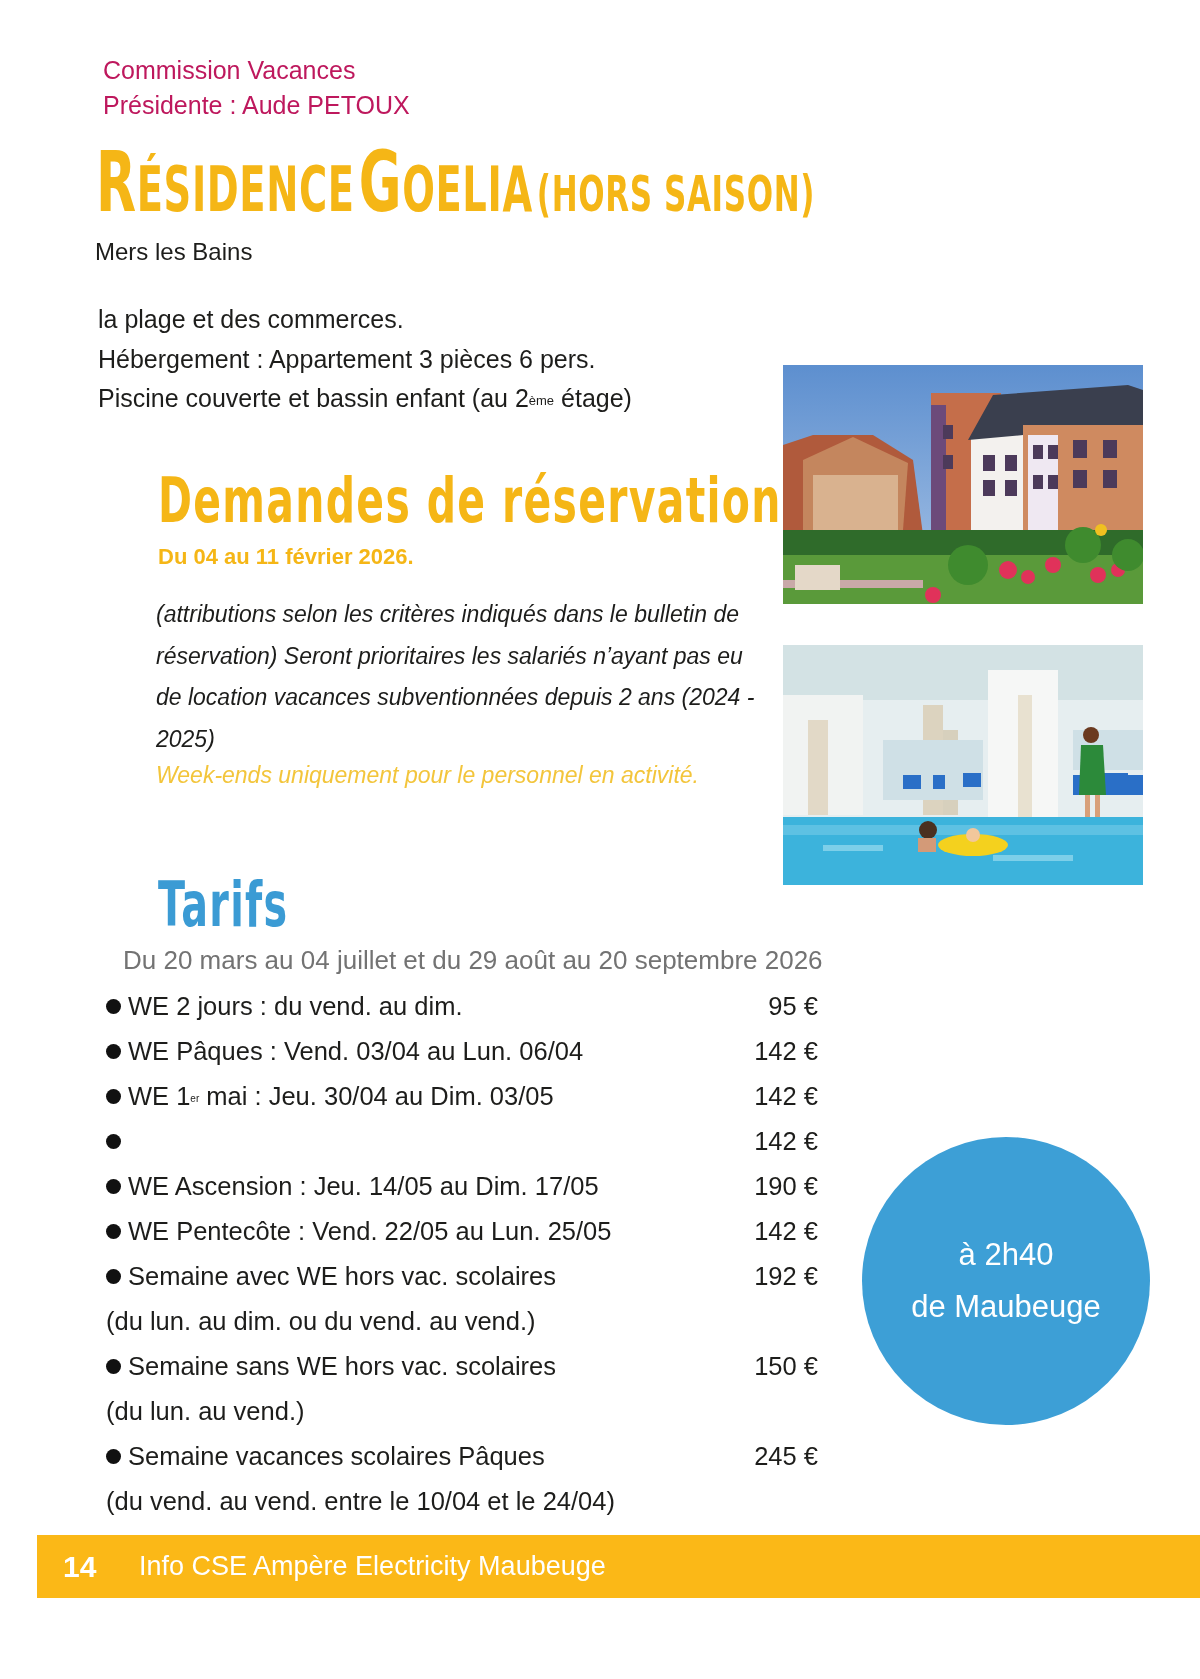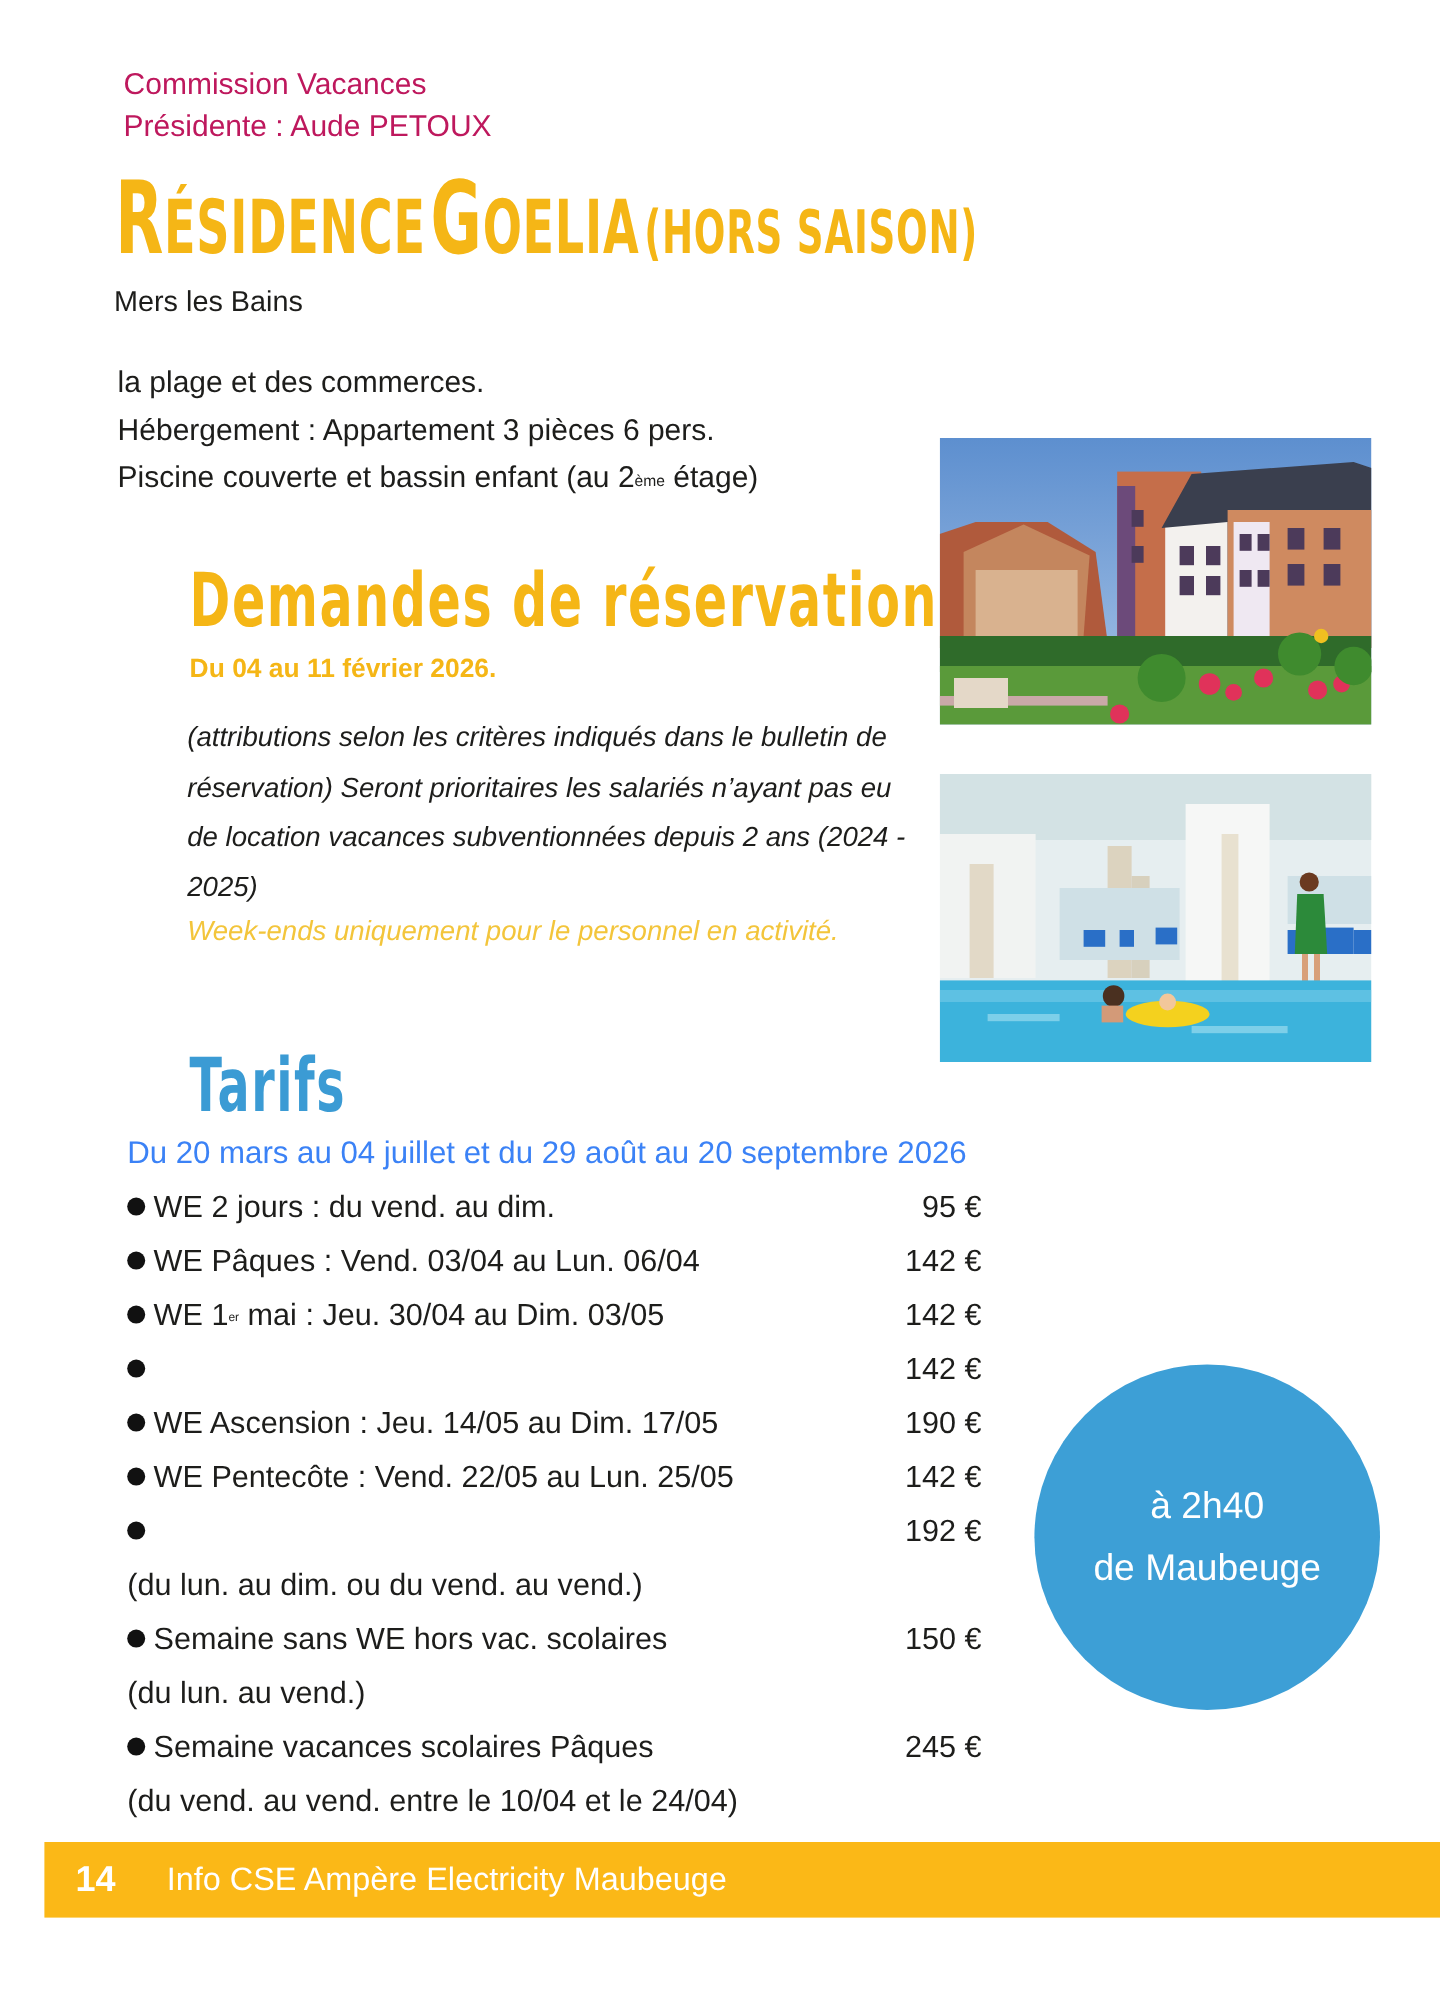--- a/index.html
+++ b/index.html
@@ -28,21 +28,21 @@
   .reserv-dates { left: 158px; top: 544px; color: #f5b616; font-size: 22px; font-weight: bold; white-space: nowrap; }
   .reserv-note { left: 156px; top: 594px; width: 600px; font-size: 23px; line-height: 41.7px; font-style: italic; color: #1d1d1b; }
   .reserv-warn { left: 156px; top: 762px; font-size: 23px; font-style: italic; color: #f3c53b; white-space: nowrap; }
   .photo { overflow: hidden; }
   .photo svg { display: block; }
   .tarifs-title {
     left: 158px; top: 868px; color: #3b9bd4; font-family: "DejaVu Sans", sans-serif;
     font-weight: bold; font-size: 62px; letter-spacing: 2px; white-space: nowrap;
     transform: scaleX(0.64); transform-origin: left top;
   }
-  .period { left: 106px; top: 945px; font-size: 26px; color: #3b82f6; white-space: nowrap; text-align: right; }
+  .period { left: 123px; top: 945px; font-size: 26px; color: #737373; white-space: nowrap; text-align: right; }
   .rates { left: 106px; top: 987px; width: 712px; }
   .rate-row { position: relative; height: 45px; font-size: 25.5px; line-height: 38px; white-space: nowrap; }
   .rate-row .bullet { display: inline-block; width: 15px; height: 15px; border-radius: 50%; background: #111; margin-right: 7px; vertical-align: 1px; }
   .rate-row .price { position: absolute; right: 0; top: 0; }
   .rate-row sup { font-size: 10px; vertical-align: top; position: relative; top: 3px; }
   .badge {
     left: 862px; top: 1137px; width: 288px; height: 288px; border-radius: 50%;
     background: #3d9fd6; color: #ffffff; text-align: center;
     display: flex; flex-direction: column; justify-content: center; font-size: 31px; line-height: 52px;
   }
@@ -180,21 +180,21 @@
 <div class="abs tarifs-title">Tarifs</div>
 <div class="abs period">Du 20 mars au 04 juillet et du 29 août au 20 septembre 2026</div>
 
 <div class="abs rates">
   <div class="rate-row"><span class="bullet"></span><span>WE 2 jours : du vend. au dim.</span><span class="price">95 €</span></div>
   <div class="rate-row"><span class="bullet"></span><span>WE Pâques : Vend. 03/04 au Lun. 06/04</span><span class="price">142 €</span></div>
   <div class="rate-row"><span class="bullet"></span><span>WE 1</span><sup>er</sup><span> mai : Jeu. 30/04 au Dim. 03/05</span><span class="price">142 €</span></div>
   <div class="rate-row"><span class="bullet"></span><span class="price">142 €</span></div>
   <div class="rate-row"><span class="bullet"></span><span>WE Ascension : Jeu. 14/05 au Dim. 17/05</span><span class="price">190 €</span></div>
   <div class="rate-row"><span class="bullet"></span><span>WE Pentecôte : Vend. 22/05 au Lun. 25/05</span><span class="price">142 €</span></div>
-  <div class="rate-row"><span class="bullet"></span><span class="price">192 €</span></div>
+  <div class="rate-row"><span class="bullet"></span><span>Semaine avec WE hors vac. scolaires</span><span class="price">192 €</span></div>
   <div class="rate-row"><span>(du lun. au dim. ou du vend. au vend.)</span></div>
   <div class="rate-row"><span class="bullet"></span><span>Semaine sans WE hors vac. scolaires</span><span class="price">150 €</span></div>
   <div class="rate-row"><span>(du lun. au vend.)</span></div>
   <div class="rate-row"><span class="bullet"></span><span>Semaine vacances scolaires Pâques</span><span class="price">245 €</span></div>
   <div class="rate-row"><span>(du vend. au vend. entre le 10/04 et le 24/04)</span></div>
 </div>
 
 <div class="abs badge">
   <div>à 2h40</div>
   <div>de Maubeuge</div>

